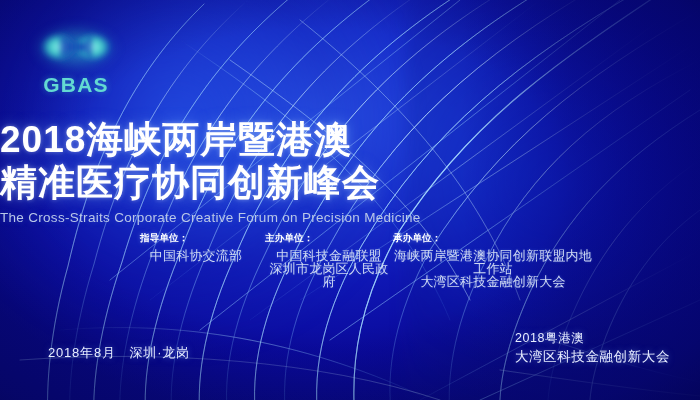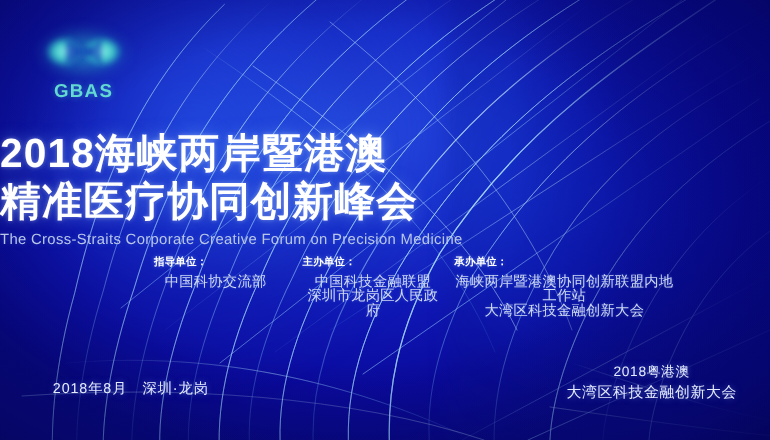--- a/index.html
+++ b/index.html
@@ -81,21 +81,21 @@
     border-radius: 50%;
     background: radial-gradient(ellipse at 50% 50%, rgba(60,230,220,0.55) 0%, rgba(40,180,200,0.28) 45%, rgba(20,90,190,0) 72%);
     filter: blur(5px);
   }
   .logo-mark svg {
     position: absolute;
     left: 0; top: 0;
   }
   .logo-text {
     margin-top: 3px;
-    font-size: 17px;
+    font-size: 21px;
     font-weight: bold;
     letter-spacing: 1.2px;
     color: #63d9d2;
     text-shadow: 0 0 6px rgba(70,220,215,0.45);
   }
 
   
   .tagline {
     position: absolute;
     right: 26px;
@@ -128,21 +128,21 @@
     letter-spacing: 0.3px;
     text-shadow: 0 0 6px rgba(90,140,255,0.4);
   }
 
   
   .orgs {
     position: absolute;
     left: 140px;
     top: 232px;
     display: flex;
-    gap: 10px;
+    gap: 0;
     align-items: flex-start;
   }
   .org-col { margin-right: 0; }
   .org-col.c1 { width: 112px; }
   .org-col.c2 { width: 128px; margin-left: 13px; }
   .org-col.c3 { width: 200px; }
   .org-head {
     font-size: 9.5px;
     font-weight: bold;
     color: #ffffff;
@@ -166,21 +166,21 @@
     bottom: 38px;
     font-size: 13px;
     color: #e6ecff;
     letter-spacing: 0.8px;
     text-shadow: 0 0 6px rgba(120,165,255,0.5);
   }
   .footer-right {
     position: absolute;
     right: 30px;
     bottom: 34px;
-    text-align: center;
+    text-align: left;
     color: #e6ecff;
     text-shadow: 0 0 6px rgba(120,165,255,0.5);
   }
   .footer-right .fr1 {
     font-size: 12.5px;
     letter-spacing: 0.6px;
     line-height: 17px;
   }
   .footer-right .fr2 {
     font-size: 13.5px;

